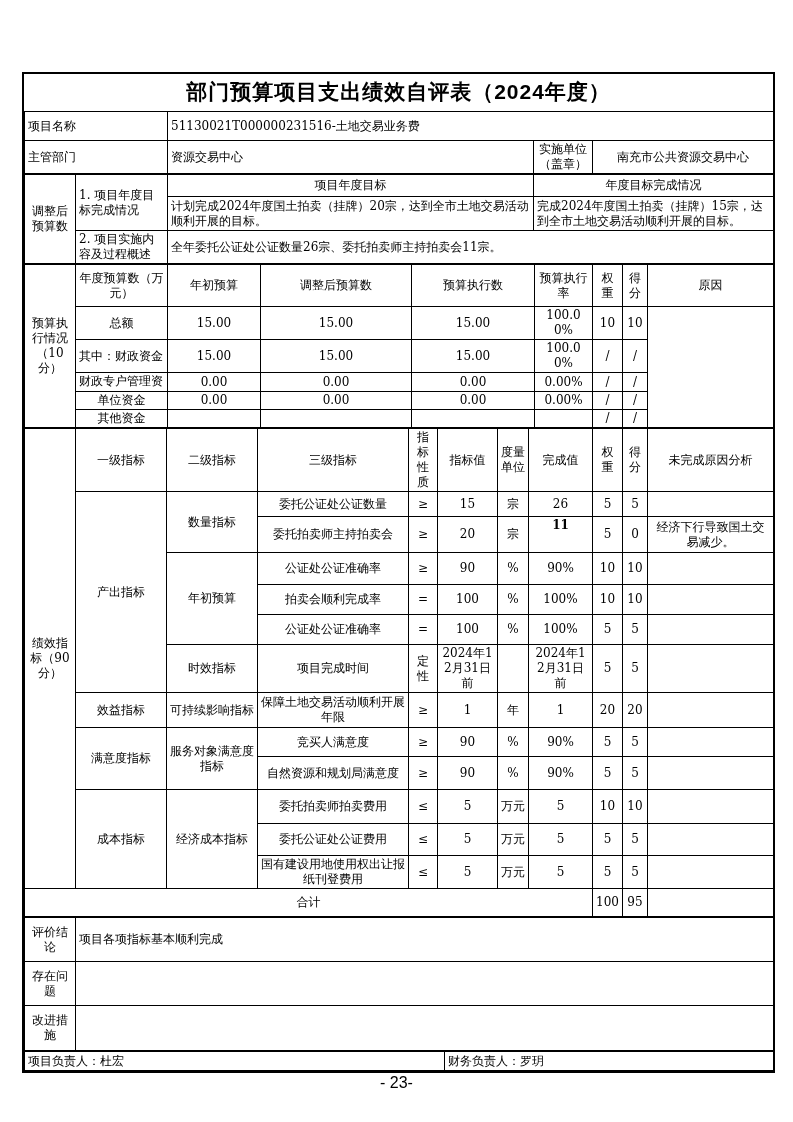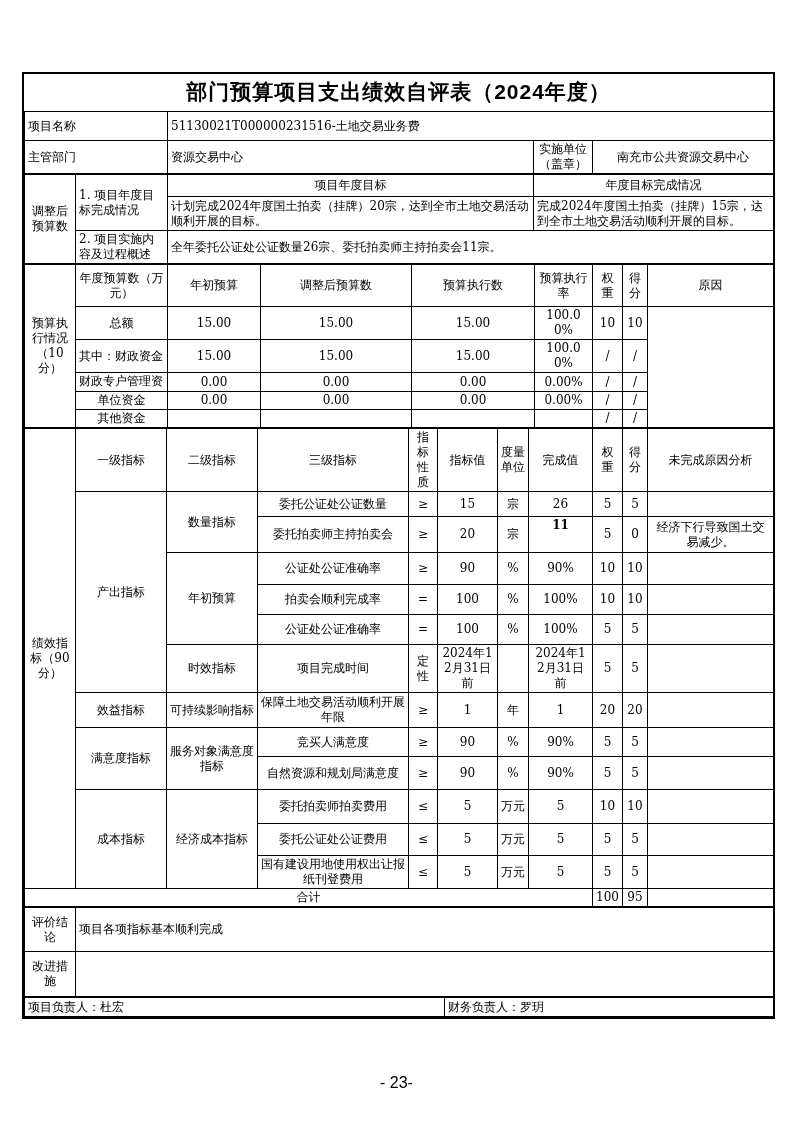--- a/index.html
+++ b/index.html
@@ -298,39 +298,43 @@
       <tr style="height:33px">
         <td>国有建设用地使用权出让报纸刊登费用</td>
         <td>≤</td>
         <td>5</td>
         <td>万元</td>
         <td>5</td>
         <td>5</td>
         <td>5</td>
         <td></td>
       </tr>
-      <tr style="height:18px">
+      <tr style="height:28px">
         <td colspan="8">合计</td>
         <td>100</td>
         <td>95</td>
         <td></td>
       </tr>
     </tbody>
       </table>
 
     <table>
       <colgroup>
           <col style="width:51px">
           <col style="width:698px">
         </colgroup>
       <tbody>
           <tr style="height:44px">
         <td>评价结论</td>
         <td class="left">项目各项指标基本顺利完成</td>
       </tr>
+      <tr style="height:44px">
+        <td>存在问题</td>
+        <td class="left"></td>
+      </tr>
       <tr style="height:45px">
         <td>改进措施</td>
         <td class="left"></td>
       </tr>
     </tbody>
       </table>
 
     <table>
       <colgroup>
           <col style="width:420px">

